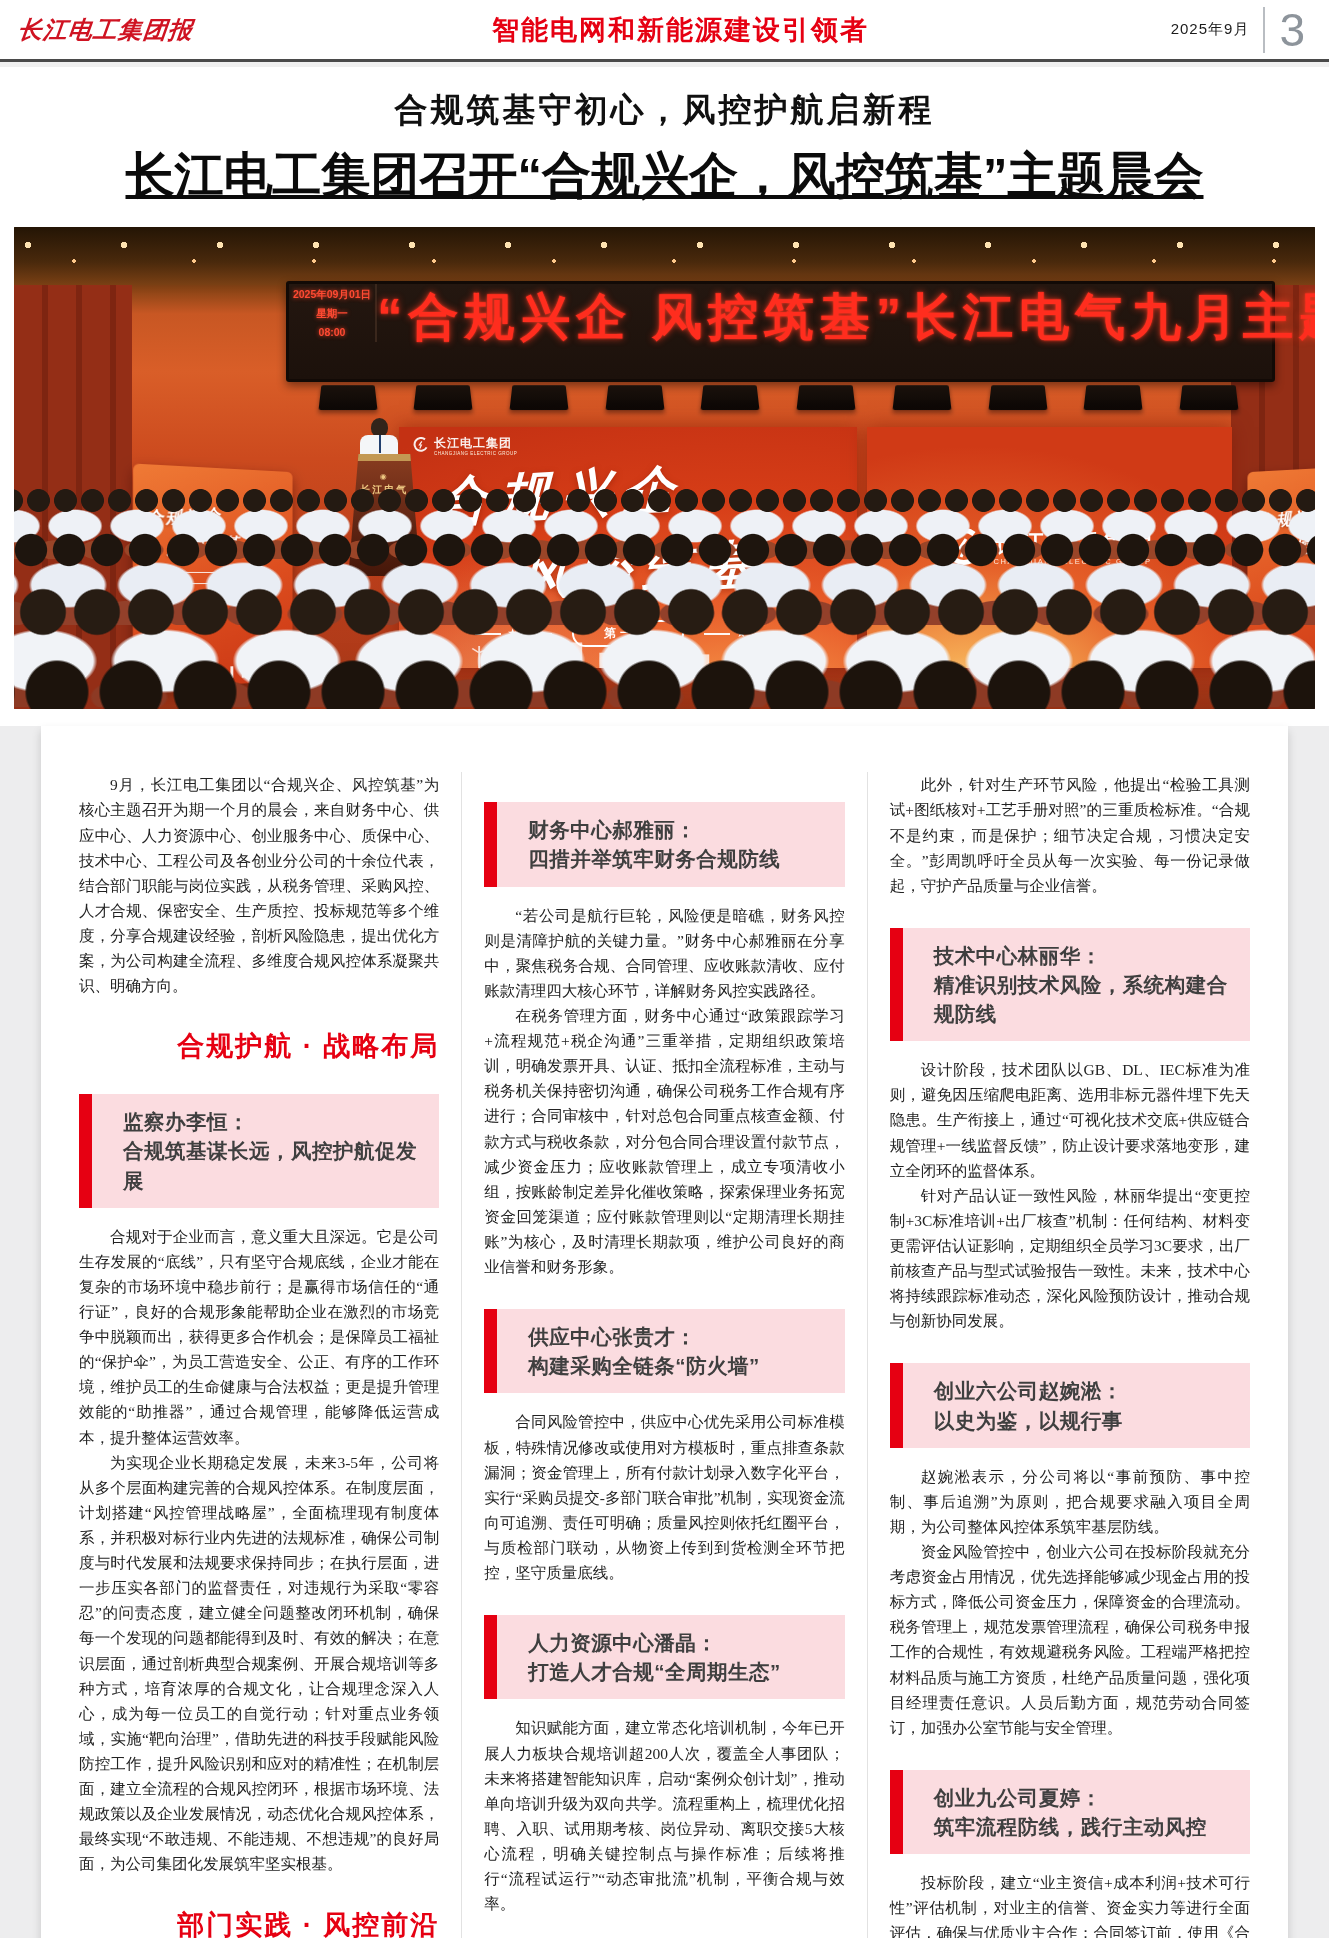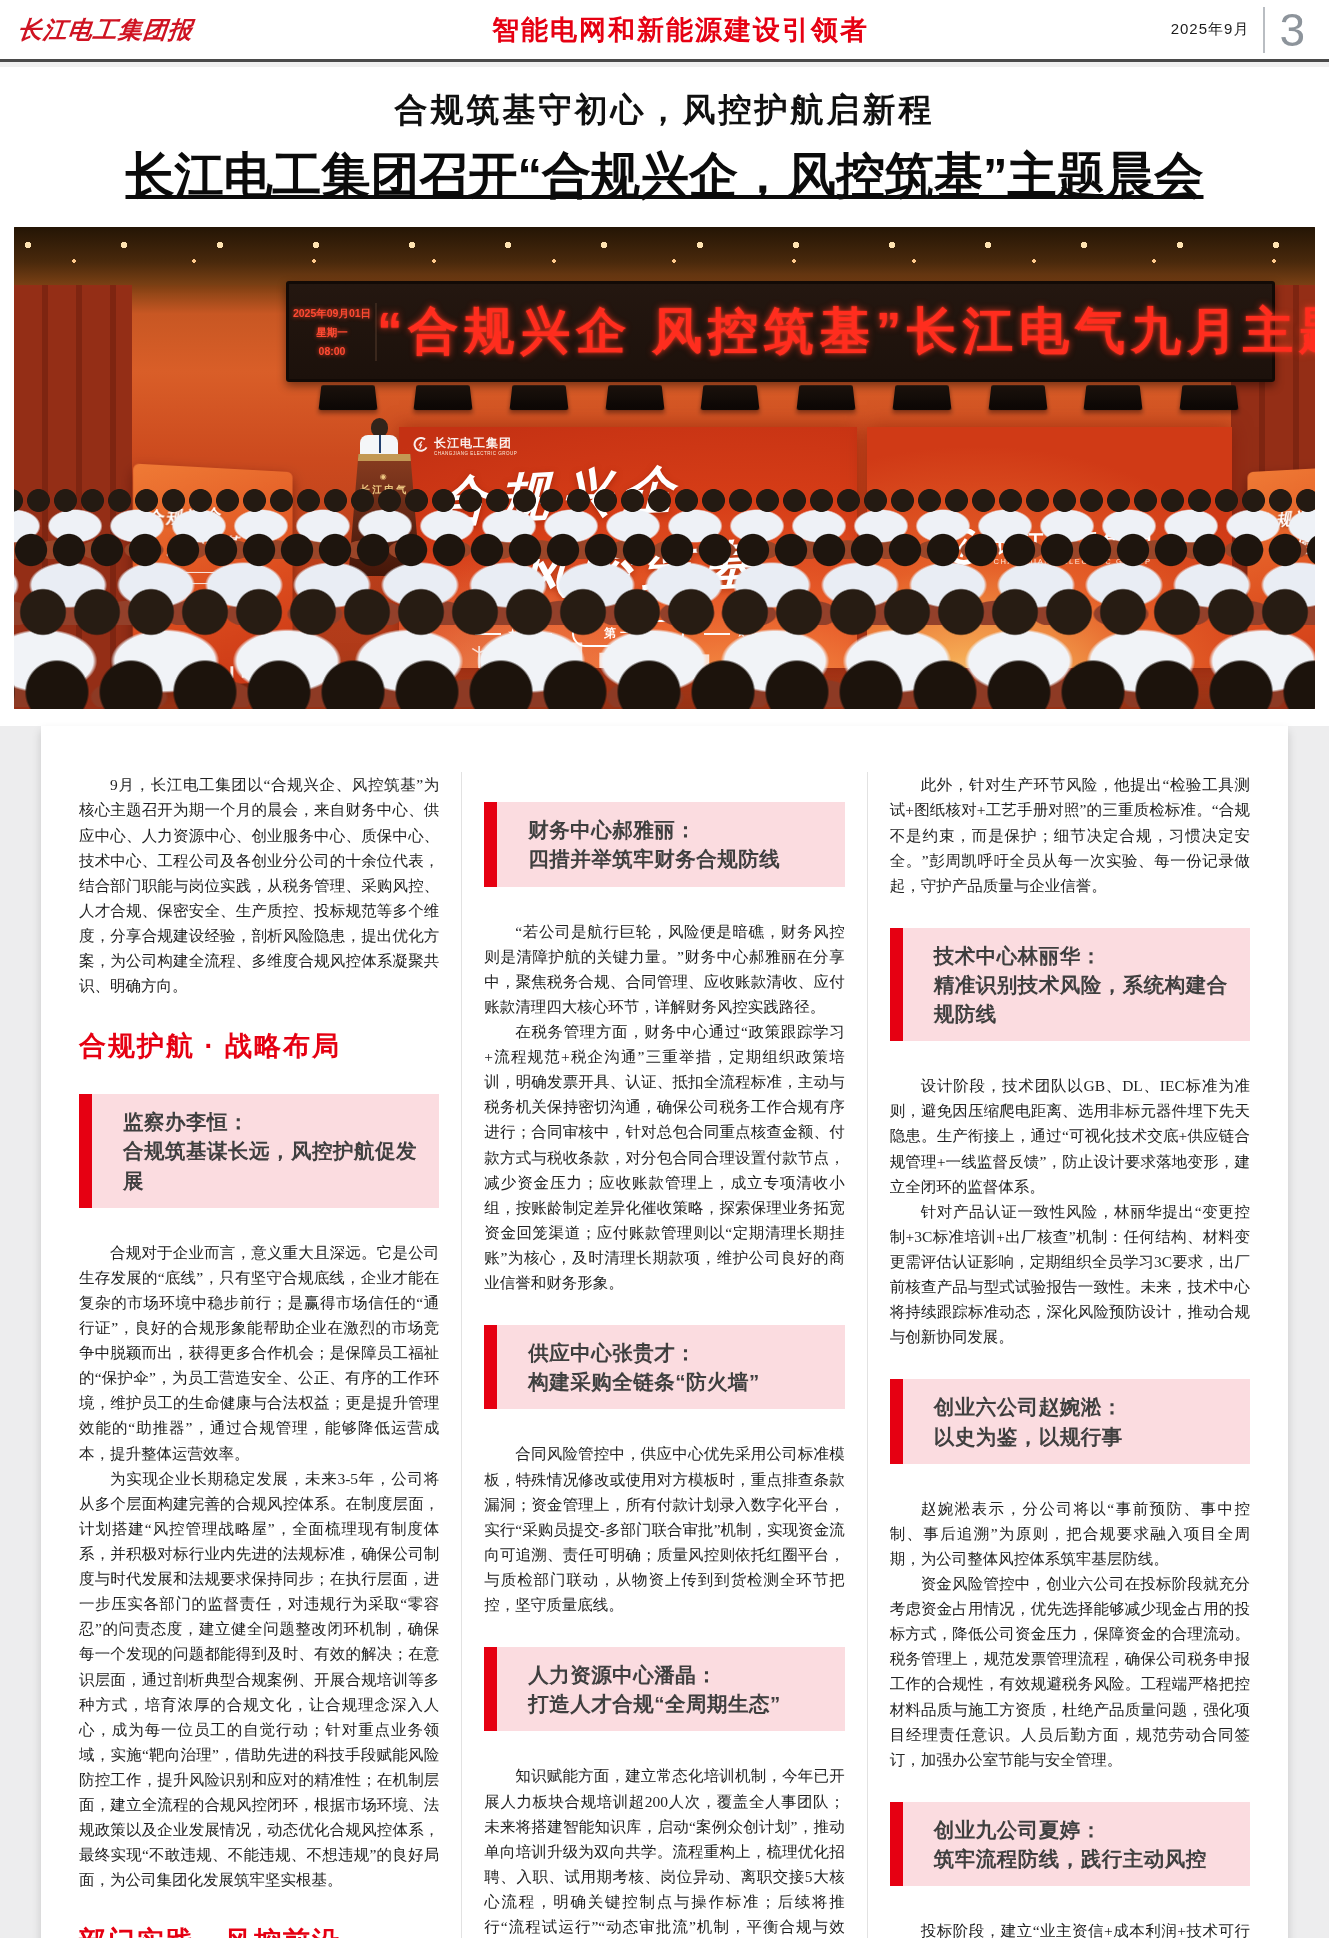--- a/index.html
+++ b/index.html
@@ -34,21 +34,21 @@
        radial-gradient(circle 2px at 60px 34px,#ffc98a 98%,transparent) 0 0/120px 40px repeat-x,
        linear-gradient(180deg,#241505 0%,#49290c 60%,#7a4014 100%);}
   .wall-strip{position:absolute;top:58px;bottom:0;width:118px;
      background:repeating-linear-gradient(90deg,#942e16 0 28px,#7e2511 28px 34px),
                 linear-gradient(180deg,rgba(0,0,0,.25),rgba(0,0,0,0));}
   .wall-strip.left{left:0;}
   .wall-strip.right{right:0;width:84px;}
 
   .led-banner{position:absolute;left:20.9%;top:11.2%;width:75.6%;height:19.6%;
       background:linear-gradient(180deg,#241710,#1c110b);border:3px solid #120a06;border-radius:3px;
-      display:flex;align-items:center;box-shadow:0 4px 10px rgba(0,0,0,.45);}
+      display:flex;align-items:flex-start;box-shadow:0 4px 10px rgba(0,0,0,.45);}
   .led-date{width:86px;border-right:2px solid #3a271c;padding:4px 4px;display:flex;flex-direction:column;
       gap:5px;align-items:center;justify-content:center;}
   .led-date span{color:#ff4a33;font-size:10.5px;font-weight:700;text-shadow:0 0 4px rgba(255,70,40,.9);white-space:nowrap;}
   .led-main{flex:1;text-align:center;color:#ff2d1e;font-weight:800;font-size:50px;letter-spacing:6px;
       text-shadow:0 0 7px rgba(255,60,35,.85),0 0 2px #ff2d1e;white-space:nowrap;}
 
   .spk-row{position:absolute;left:23.5%;width:70.5%;top:32.4%;height:34px;display:flex;justify-content:space-between;align-items:flex-start;}
   .spk-row i{width:56px;height:26px;background:linear-gradient(180deg,#1b120c,#0c0705);border-radius:2px;
       transform:perspective(80px) rotateX(18deg);box-shadow:0 3px 4px rgba(0,0,0,.4);}
 
@@ -140,23 +140,23 @@
   .article-band{background:#ededee;margin-top:17px;}
   .article-card{background:#ffffff;margin:0 41px;padding:46px 36px 58px;box-shadow:0 5px 9px rgba(0,0,0,.16);
       display:flex;}
   .col{flex:1 1 0;min-width:0;padding:0 22px;}
   .col:first-child{padding-left:2px;}
   .col:last-child{padding-right:2px;}
   .col + .col{border-left:1px solid #e2e2e2;}
 
   .body-para{font-family:"Liberation Serif","DejaVu Serif",serif;font-size:15.5px;line-height:1.62;
       color:#222;text-indent:2em;text-align:justify;margin:0;}
-  .col-header{text-align:left;color:#e60012;font-size:27px;font-weight:800;letter-spacing:2px;
+  .col-header{text-align:right;color:#e60012;font-size:27px;font-weight:800;letter-spacing:2px;
       margin:30px 0 24px;}
-  .speaker-block{position:relative;background:#fbdce0;margin:30px 0 32px;padding:13px 14px 13px 44px;}
+  .speaker-block{position:relative;background:#fbdce0;margin:30px 0 16px;padding:13px 14px 13px 44px;}
   .speaker-block .bar{position:absolute;left:0;top:0;bottom:0;width:13px;background:#e60012;}
   .sp-name,.sp-title{font-size:20.5px;font-weight:700;color:#3f3f3f;line-height:1.42;letter-spacing:.5px;}
 </style>
 </head>
 <body>
 
 <div class="page">
 
   <header class="masthead">
     <div class="mh-logo">长江电工集团报</div>

